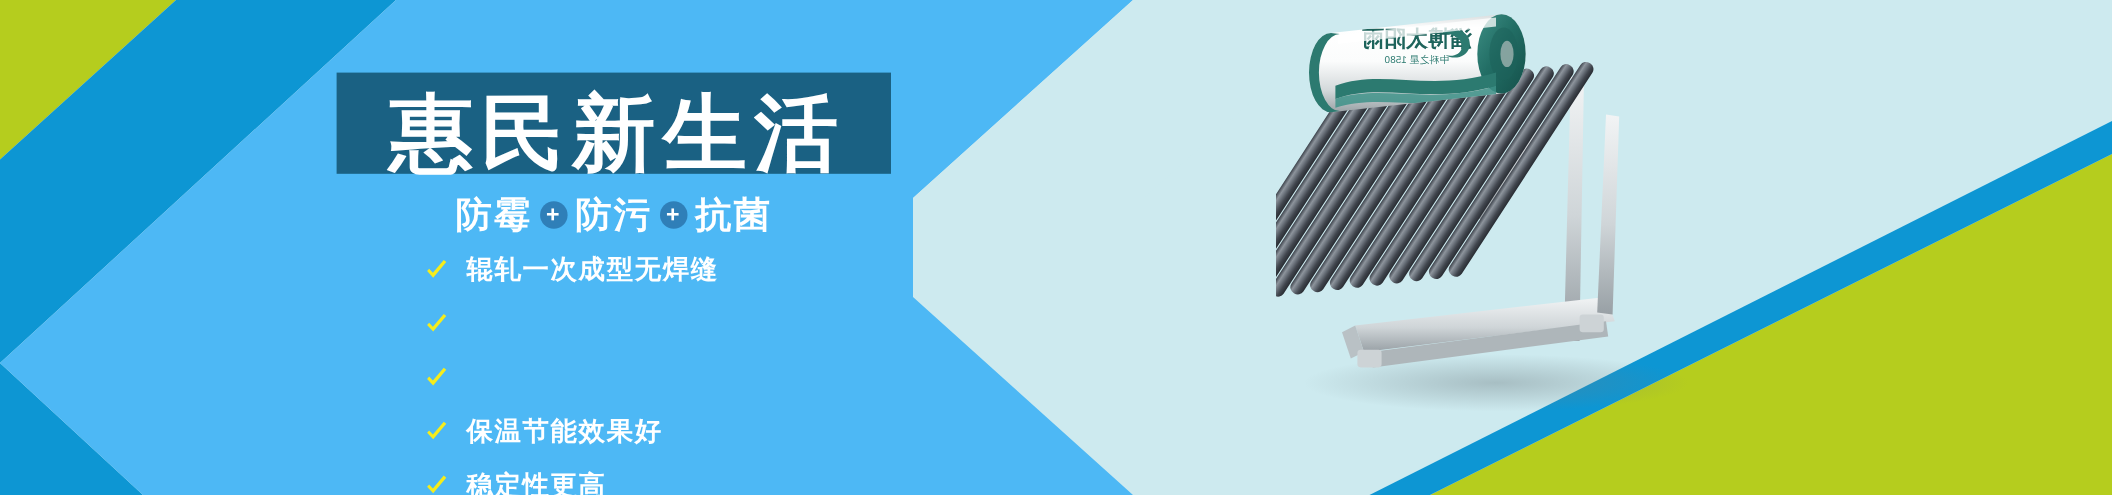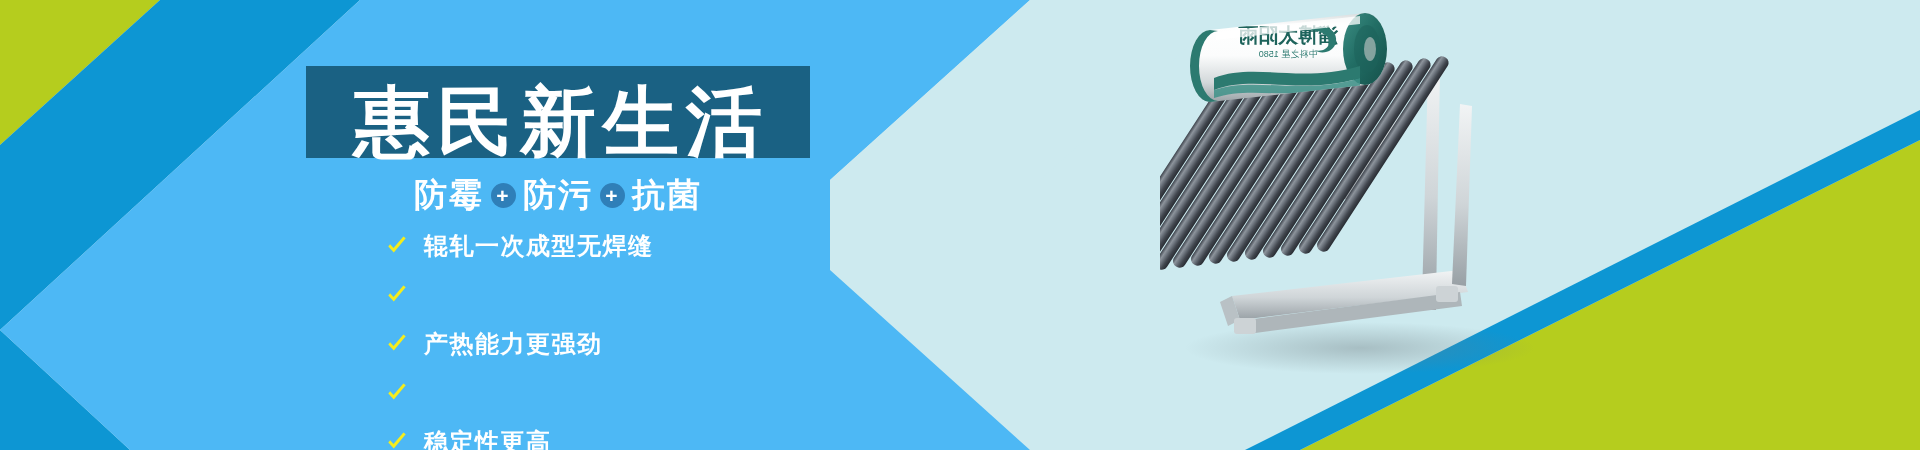--- a/index.html
+++ b/index.html
@@ -170,27 +170,27 @@
     <div class="feature-row">
       <svg class="check-icon" viewBox="0 0 24 24">
         <path d="M2.5 12.5 L8.5 19 L21.5 3.5 L19 1.5 L8.2 14.2 L4.5 10.2 Z" fill="#f5ec1c"></path>
       </svg>
     </div>
 
     <div class="feature-row">
       <svg class="check-icon" viewBox="0 0 24 24">
         <path d="M2.5 12.5 L8.5 19 L21.5 3.5 L19 1.5 L8.2 14.2 L4.5 10.2 Z" fill="#f5ec1c"></path>
       </svg>
-      <span class="feature-label">产热能力更强劲</span>
-    </div>
-
-    <div class="feature-row">
-      <svg class="check-icon" viewBox="0 0 24 24">
-        <path d="M2.5 12.5 L8.5 19 L21.5 3.5 L19 1.5 L8.2 14.2 L4.5 10.2 Z" fill="#f5ec1c"></path>
-      </svg>
+    </div>
+
+    <div class="feature-row">
+      <svg class="check-icon" viewBox="0 0 24 24">
+        <path d="M2.5 12.5 L8.5 19 L21.5 3.5 L19 1.5 L8.2 14.2 L4.5 10.2 Z" fill="#f5ec1c"></path>
+      </svg>
+      <span class="feature-label">保温节能效果好</span>
     </div>
 
     <div class="feature-row">
       <svg class="check-icon" viewBox="0 0 24 24">
         <path d="M2.5 12.5 L8.5 19 L21.5 3.5 L19 1.5 L8.2 14.2 L4.5 10.2 Z" fill="#f5ec1c"></path>
       </svg>
       <span class="feature-label">稳定性更高</span>
     </div>
 
   </div>

